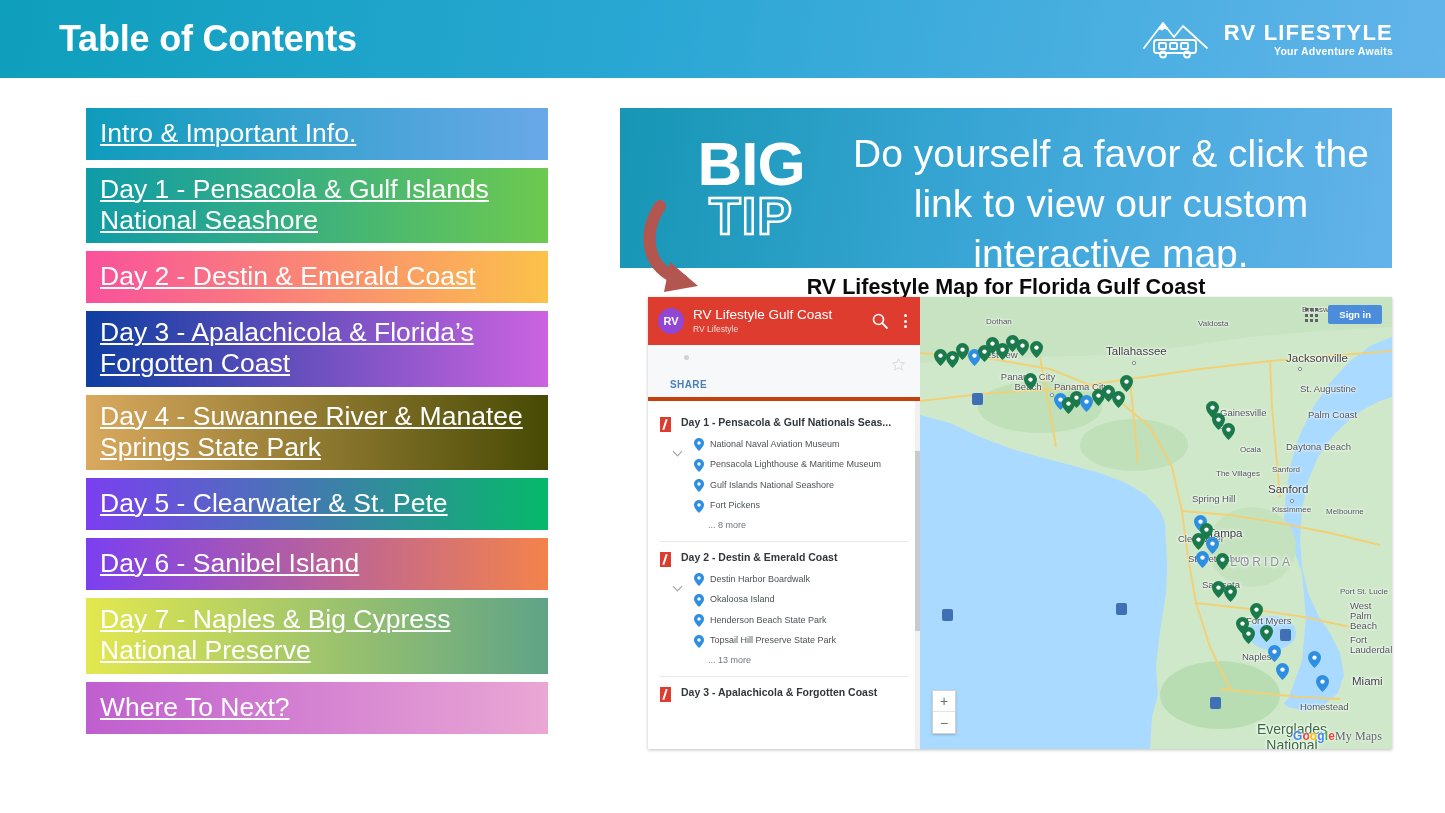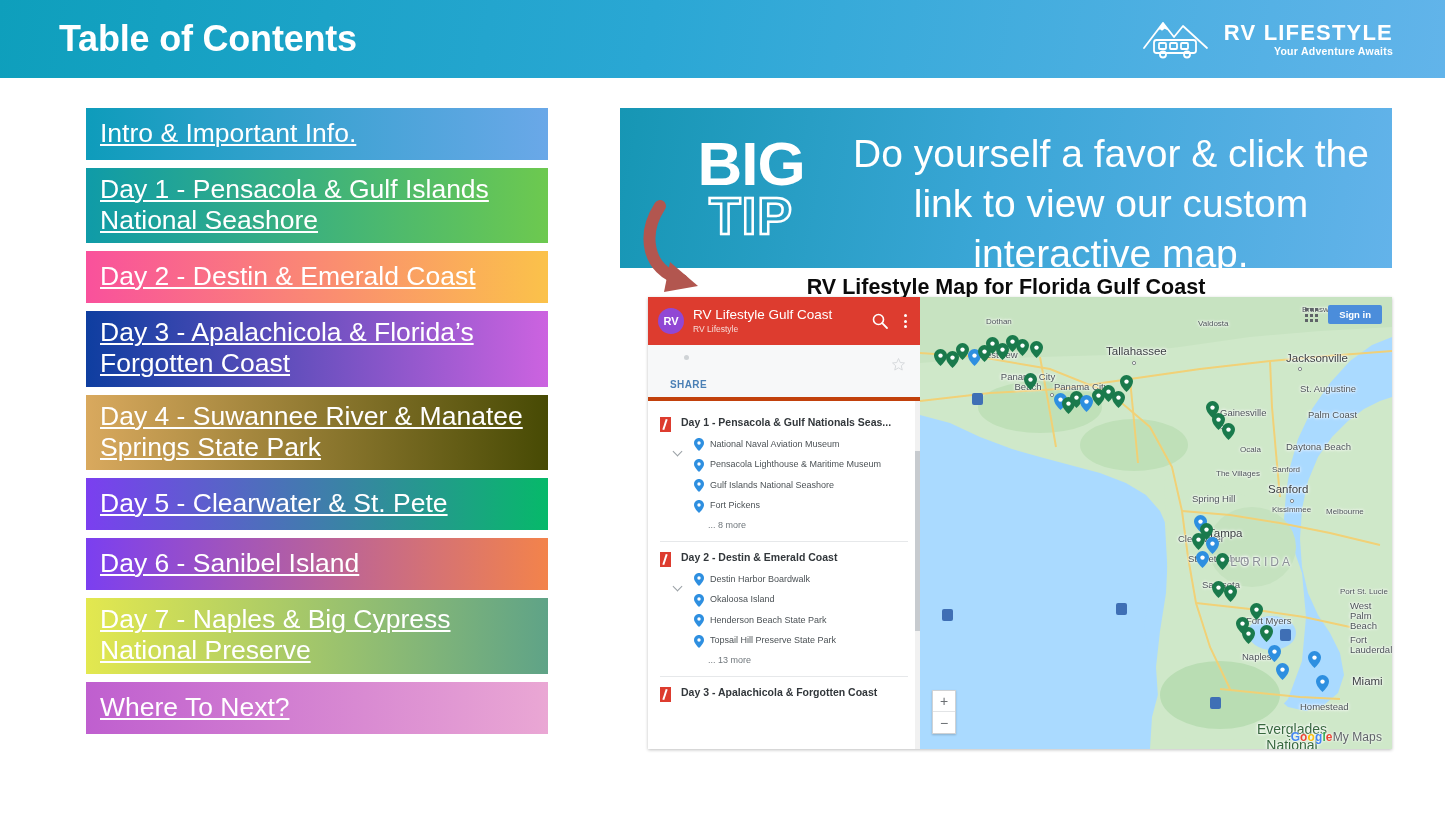--- a/index.html
+++ b/index.html
@@ -208,21 +208,21 @@
   .gm-zoom div {
     height: 21px; display: flex; align-items: center; justify-content: center;
     font-size: 14px; color: #6b6f73; cursor: pointer;
   }
   .gm-zoom div:first-child { border-bottom: 1px solid #e2e4e6; }
   .gm-wm {
     position: absolute; right: 10px; bottom: 5px;
     font-size: 12px; font-weight: bold; letter-spacing: .1px;
     text-shadow: 0 0 2px rgba(255,255,255,.95), 0 0 3px rgba(255,255,255,.9);
   }
-  .gm-wm .gy { color: #5f6368; font-weight: 500; }
+  .gm-wm .gy { color: #5f6368; font-weight: 500; font-family: Liberation Serif, serif; }
   .mlabel {
     position: absolute; color: #4c5358; white-space: nowrap;
     text-shadow: 0 0 2px #fff, 0 0 3px #fff, 0 0 4px #fff;
     pointer-events: none;
   }
   .mlabel.big { font-size: 11.5px; color: #3c4043; }
   .mlabel.med { font-size: 9.5px; }
   .mlabel.sm  { font-size: 8px; }
   .mlabel.state {
     font-size: 12px; letter-spacing: 3px; color: #8b9097; font-weight: 500;

